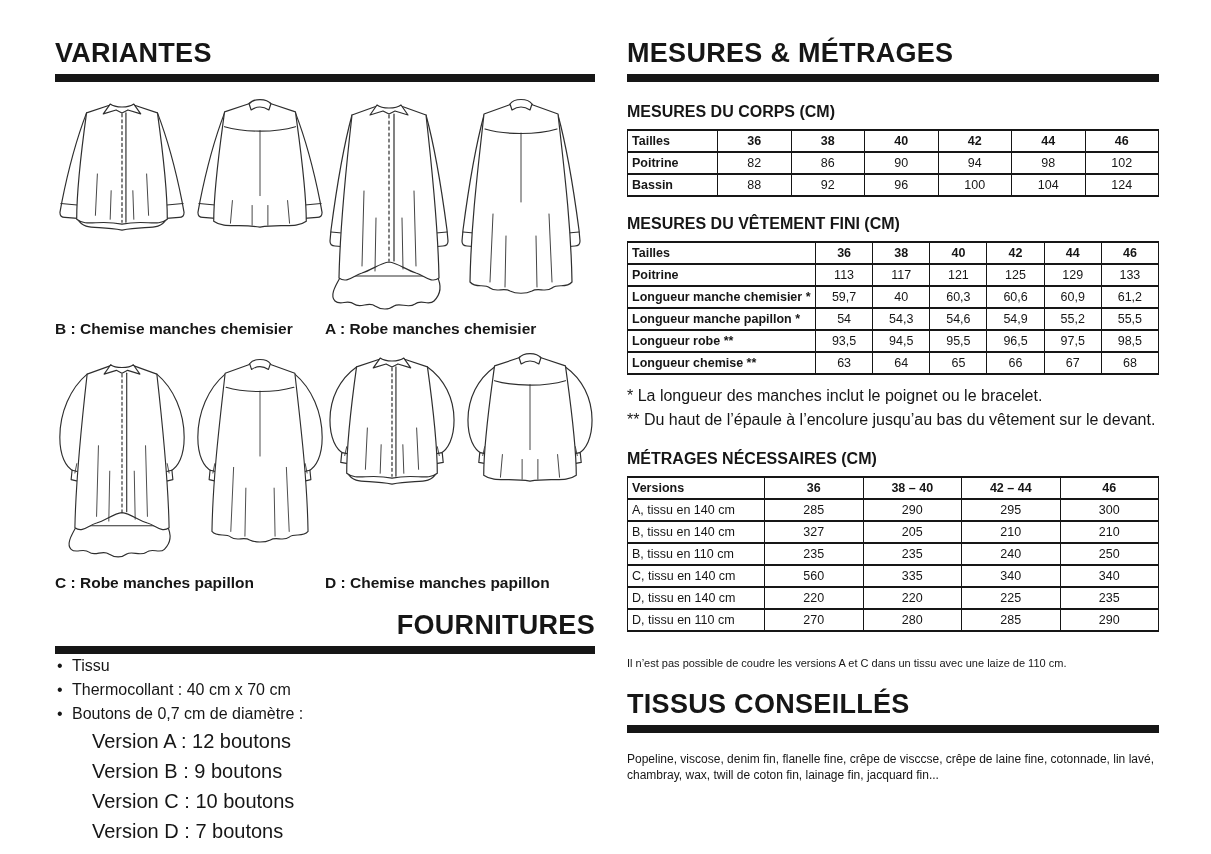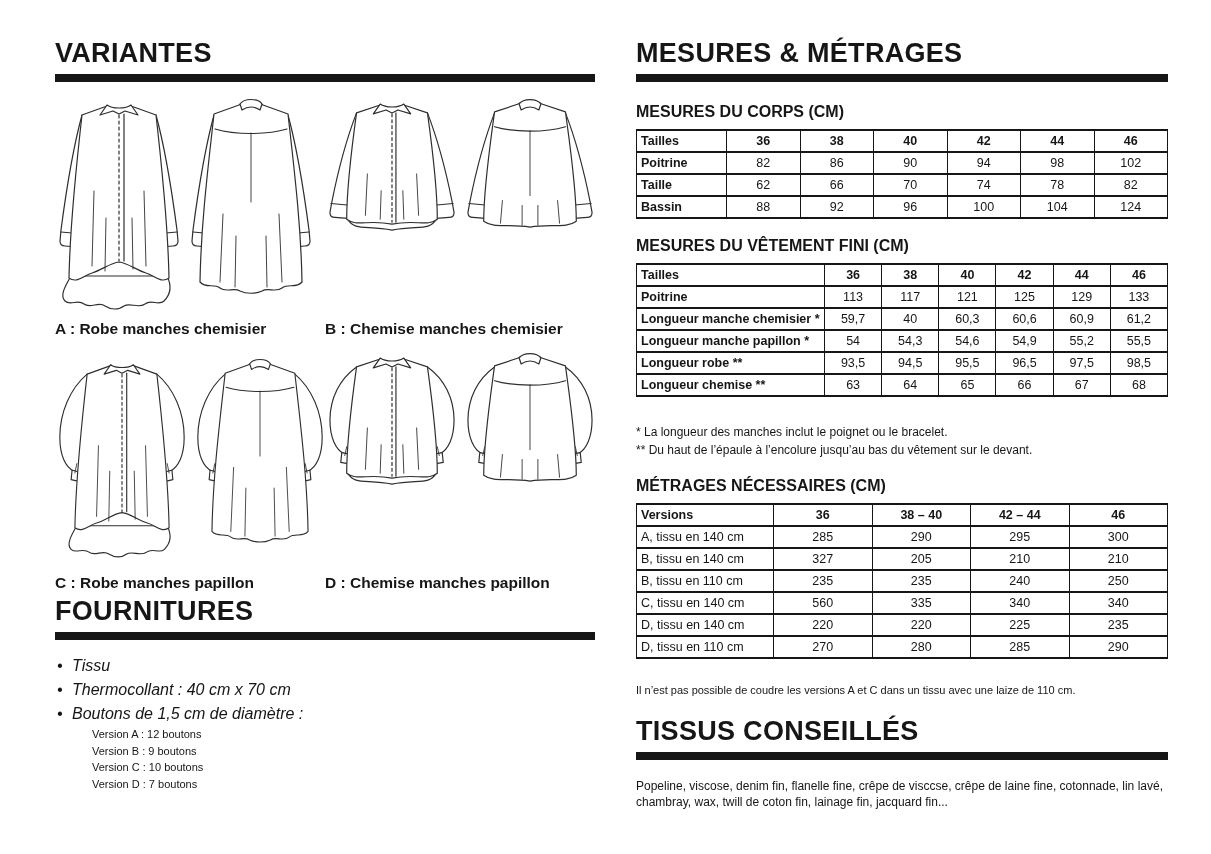--- a/index.html
+++ b/index.html
@@ -2,75 +2,114 @@
 <html><head>
 <meta charset="utf-8">
 <style>
   * { box-sizing: border-box; margin: 0; padding: 0; }
   html, body { background: #ffffff; }
   body {
     width: 1211px; height: 854px; overflow: hidden;
     color: #161616;
     font-family: "Liberation Sans", sans-serif;
   }
-  .page { display: flex; gap: 41px; padding: 40px 68px 0 55px; }
+  .page { display: flex; gap: 32px; padding: 40px 68px 0 55px; }
   .col-left  { flex: 0 0 540px; width: 540px; }
   .col-right { flex: 0 0 532px; width: 532px; }
 
   h1.sec { font-size: 27px; font-weight: 900; letter-spacing: .3px; line-height: 1; }
   .rule { height: 8px; background: #161616; margin-top: 7px; }
 
   
   .variants { display: grid; grid-template-columns: 270px 270px; margin-top: 14px; row-gap: 12px; }
   .vcell .figs { height: 215px; display: flex; gap: 8px; align-items: flex-start; padding-left: 2px; }
   .vcell figcaption { font-weight: bold; font-size: 15.5px; margin-top: 9px; }
   svg.garment { display: block; }
   .g path { fill: #ffffff; stroke: #2e2e2e; stroke-width: 1.2; stroke-linejoin: round; stroke-linecap: round; }
   .g path.nf   { fill: none; }
   .g path.thin { fill: none; stroke-width: .9; }
   .g path.dash { fill: none; stroke-dasharray: 3 3; }
 
   
-  .fourn-title { margin-top: 6px; }
-  ul.bullets { list-style: none; margin-top: 14px; font-size: 16px; line-height: 1.5; font-style: italic; }
+  .fourn-title { margin-top: 20px; text-align: right; }
+  ul.bullets { list-style: none; font-size: 16px; line-height: 1.5; }
   ul.bullets li { padding-left: 17px; position: relative; }
   ul.bullets li::before { content: "\2022"; position: absolute; left: 2px; }
-  .sublist { padding-left: 37px; font-size: 11px; line-height: 1.5; }
+  .sublist { padding-left: 37px; font-size: 20px; line-height: 1.5; }
 
   
   h2.sub { font-size: 16px; font-weight: 800; margin: 18px 0 8px; }
   h2.sub.first { margin-top: 21px; }
   table.t { width: 100%; border-collapse: collapse; table-layout: fixed; }
   table.t td {
     border: 1px solid #161616; border-top-width: 2px; border-bottom-width: 2px;
     text-align: center; font-size: 12.5px; padding: 3px 4px; height: 16px;
     overflow: hidden; white-space: nowrap;
   }
   table.t td:first-child { text-align: left; font-weight: bold; }
   table.t tr.head td { font-weight: bold; }
   table.t.metrage tbody td:first-child { font-weight: normal; }
   col.w90  { width: 90px; }
   col.w188 { width: 188px; }
   col.w137 { width: 137px; }
 
-  .footnotes { font-size: 12px; line-height: 1.5; margin-top: 26px; }
+  .footnotes { font-size: 16px; line-height: 1.5; margin-top: 9px; }
   .note { font-size: 11px; margin-top: 25px; }
   .tissus-title { margin-top: 22px; }
   p.tissus { margin-top: 19px; font-size: 12px; line-height: 1.32; }
 </style>
 </head>
 <body>
 
 <div class="page">
 
   <div class="col-left">
     <h1 class="sec">VARIANTES</h1>
     <div class="rule"></div>
 
     <div class="variants">
+
+      <figure class="vcell">
+        <div class="figs">
+          <svg class="garment" width="132" height="152" viewBox="0 0 132 152">
+            <g class="g">
+              <path d="M30,16 C20,42 11,76 5,106 L3,117 C3,120 5,122 8,122 L21,123 C23,123 25,121 25,118 L27,107 C31,78 35,50 40,34 Z"></path>
+              <path class="nf" d="M4,108 L26,110"></path>
+              <path d="M102,16 C112,42 121,76 127,106 L129,117 C129,120 127,122 124,122 L111,123 C109,123 107,121 107,118 L105,107 C101,78 97,50 92,34 Z"></path>
+              <path class="nf" d="M128,108 L106,110"></path>
+              <path d="M21,124 C28,136 40,130 66,135 C92,130 104,136 111,124 Z"></path>
+              <path d="M54,8 L30,16 C25,52 20,92 20,124 C30,132 42,124 66,129 C90,124 102,132 112,124 C112,92 107,52 102,16 L78,8 C73,12 59,12 54,8 Z"></path>
+              <path d="M54,7 L47,17 L60,13 L66,16 L72,13 L85,17 L78,7 C73,11 59,11 54,7 Z"></path>
+              <path class="nf" d="M70,16 L70,127"></path>
+              <path class="dash" d="M66,17 L66,127"></path>
+              <path class="thin" d="M41,78 L39,120"></path>
+                <path class="thin" d="M91,78 L93,120"></path>
+              <path class="thin" d="M55,95 L54,124"></path>
+                <path class="thin" d="M77,95 L78,124"></path>
+            </g>
+          </svg>
+          <svg class="garment" width="132" height="152" viewBox="0 0 132 152">
+            <g class="g">
+              <path d="M30,16 C20,42 11,76 5,106 L3,117 C3,120 5,122 8,122 L21,123 C23,123 25,121 25,118 L27,107 C31,78 35,50 40,34 Z"></path>
+              <path class="nf" d="M4,108 L26,110"></path>
+              <path d="M102,16 C112,42 121,76 127,106 L129,117 C129,120 127,122 124,122 L111,123 C109,123 107,121 107,118 L105,107 C101,78 97,50 92,34 Z"></path>
+              <path class="nf" d="M128,108 L106,110"></path>
+              <path d="M54,7 L30,15 C25,52 19,92 19,126 C30,134 44,128 66,132 C88,128 102,134 113,126 C113,92 107,52 102,15 L78,7 C74,3 58,3 54,7 Z"></path>
+              <path d="M55,7 C59,1 73,1 77,7 L75,13 C69,9 63,9 57,13 Z"></path>
+              <path class="nf" d="M30,30 C50,36 82,36 102,30"></path>
+              <path class="thin" d="M66,34 L66,100"></path>
+              <path class="thin" d="M38,105 L36,128"></path>
+                <path class="thin" d="M94,105 L96,128"></path>
+              <path class="thin" d="M58,110 L58,130"></path>
+                <path class="thin" d="M74,110 L74,130"></path>
+            </g>
+          </svg>
+        </div>
+        <figcaption>B : Chemise manches chemisier</figcaption>
+      </figure>
 
       <figure class="vcell">
         <div class="figs">
           <svg class="garment" width="124" height="215" viewBox="0 0 124 215">
             <g class="g">
               <path d="M14,180 C7,192 3,200 8,205 C13,210 21,203 27,208 C33,213 42,205 48,210 C54,214 62,214 67,210 C73,206 81,213 88,208 C94,203 102,210 107,205 C112,200 116,192 110,180 Z"></path>
               <path d="M25,19 C16,52 9,96 4,134 L3,145 C3,148 5,150 8,150 L20,151 C23,151 24,149 25,146 L27,135 C30,102 33,68 37,44 Z"></path>
               <path class="nf" d="M4,136 L26,138"></path>
               <path d="M99,19 C108,52 115,96 120,134 L121,145 C121,148 119,150 116,150 L104,151 C101,151 100,149 99,146 L97,135 C94,102 91,68 87,44 Z"></path>
               <path class="nf" d="M120,136 L98,138"></path>
@@ -95,59 +134,20 @@
               <path class="nf" d="M26,33 C46,39 78,39 98,33"></path>
               <path class="thin" d="M62,37 L62,106"></path>
               <path class="thin" d="M34,118 L31,186"></path>
                 <path class="thin" d="M47,140 L46,191"></path>
               <path class="thin" d="M90,118 L93,186"></path>
                 <path class="thin" d="M77,140 L78,191"></path>
             </g>
           </svg>
         </div>
         <figcaption>A : Robe manches chemisier</figcaption>
-      </figure>
-
-      <figure class="vcell">
-        <div class="figs">
-          <svg class="garment" width="132" height="152" viewBox="0 0 132 152">
-            <g class="g">
-              <path d="M30,16 C20,42 11,76 5,106 L3,117 C3,120 5,122 8,122 L21,123 C23,123 25,121 25,118 L27,107 C31,78 35,50 40,34 Z"></path>
-              <path class="nf" d="M4,108 L26,110"></path>
-              <path d="M102,16 C112,42 121,76 127,106 L129,117 C129,120 127,122 124,122 L111,123 C109,123 107,121 107,118 L105,107 C101,78 97,50 92,34 Z"></path>
-              <path class="nf" d="M128,108 L106,110"></path>
-              <path d="M21,124 C28,136 40,130 66,135 C92,130 104,136 111,124 Z"></path>
-              <path d="M54,8 L30,16 C25,52 20,92 20,124 C30,132 42,124 66,129 C90,124 102,132 112,124 C112,92 107,52 102,16 L78,8 C73,12 59,12 54,8 Z"></path>
-              <path d="M54,7 L47,17 L60,13 L66,16 L72,13 L85,17 L78,7 C73,11 59,11 54,7 Z"></path>
-              <path class="nf" d="M70,16 L70,127"></path>
-              <path class="dash" d="M66,17 L66,127"></path>
-              <path class="thin" d="M41,78 L39,120"></path>
-                <path class="thin" d="M91,78 L93,120"></path>
-              <path class="thin" d="M55,95 L54,124"></path>
-                <path class="thin" d="M77,95 L78,124"></path>
-            </g>
-          </svg>
-          <svg class="garment" width="132" height="152" viewBox="0 0 132 152">
-            <g class="g">
-              <path d="M30,16 C20,42 11,76 5,106 L3,117 C3,120 5,122 8,122 L21,123 C23,123 25,121 25,118 L27,107 C31,78 35,50 40,34 Z"></path>
-              <path class="nf" d="M4,108 L26,110"></path>
-              <path d="M102,16 C112,42 121,76 127,106 L129,117 C129,120 127,122 124,122 L111,123 C109,123 107,121 107,118 L105,107 C101,78 97,50 92,34 Z"></path>
-              <path class="nf" d="M128,108 L106,110"></path>
-              <path d="M54,7 L30,15 C25,52 19,92 19,126 C30,134 44,128 66,132 C88,128 102,134 113,126 C113,92 107,52 102,15 L78,7 C74,3 58,3 54,7 Z"></path>
-              <path d="M55,7 C59,1 73,1 77,7 L75,13 C69,9 63,9 57,13 Z"></path>
-              <path class="nf" d="M30,30 C50,36 82,36 102,30"></path>
-              <path class="thin" d="M66,34 L66,100"></path>
-              <path class="thin" d="M38,105 L36,128"></path>
-                <path class="thin" d="M94,105 L96,128"></path>
-              <path class="thin" d="M58,110 L58,130"></path>
-                <path class="thin" d="M74,110 L74,130"></path>
-            </g>
-          </svg>
-        </div>
-        <figcaption>B : Chemise manches chemisier</figcaption>
       </figure>
 
       <figure class="vcell">
         <div class="figs">
           <svg class="garment" width="138" height="215" viewBox="-7 0 138 215">
             <g class="g">
               <path d="M14,180 C7,192 3,200 8,205 C13,210 21,203 27,208 C33,213 42,205 48,210 C54,214 62,214 67,210 C73,206 81,213 88,208 C94,203 102,210 107,205 C112,200 116,192 110,180 Z"></path>
               <path d="M25,19 C7,34 -4,60 -4,86 C-4,105 2,118 11,122 L24,125 C30,124 34,116 35,103 C36,74 38,48 40,40 Z"></path>
               <path d="M9,121 L26,125 L25,135 L8,131 Z"></path>
               <path class="thin" d="M14,114 L12,124"></path>
@@ -244,21 +244,21 @@
         </div>
         <figcaption>D : Chemise manches papillon</figcaption>
       </figure>
     </div>
 
     <h1 class="sec fourn-title">FOURNITURES</h1>
     <div class="rule"></div>
     <ul class="bullets">
         <li>Tissu</li>
         <li>Thermocollant : 40 cm x 70 cm</li>
-        <li>Boutons de 1,5 cm de diamètre :</li>
+        <li>Boutons de 0,7 cm de diamètre :</li>
       </ul>
     <div class="sublist">
         <div>Version A : 12 boutons</div>
         <div>Version B : 9 boutons</div>
         <div>Version C : 10 boutons</div>
         <div>Version D : 7 boutons</div>
       </div>
   </div>
 
   <div class="col-right">
@@ -291,29 +291,20 @@
           <tr>
             <td>Poitrine</td>
             <td>82</td>
             <td>86</td>
             <td>90</td>
             <td>94</td>
             <td>98</td>
             <td>102</td>
           </tr>
           <tr>
-            <td>Taille</td>
-            <td>62</td>
-            <td>66</td>
-            <td>70</td>
-            <td>74</td>
-            <td>78</td>
-            <td>82</td>
-          </tr>
-          <tr>
             <td>Bassin</td>
             <td>88</td>
             <td>92</td>
             <td>96</td>
             <td>100</td>
             <td>104</td>
             <td>124</td>
           </tr>
         </tbody>
     </table>

